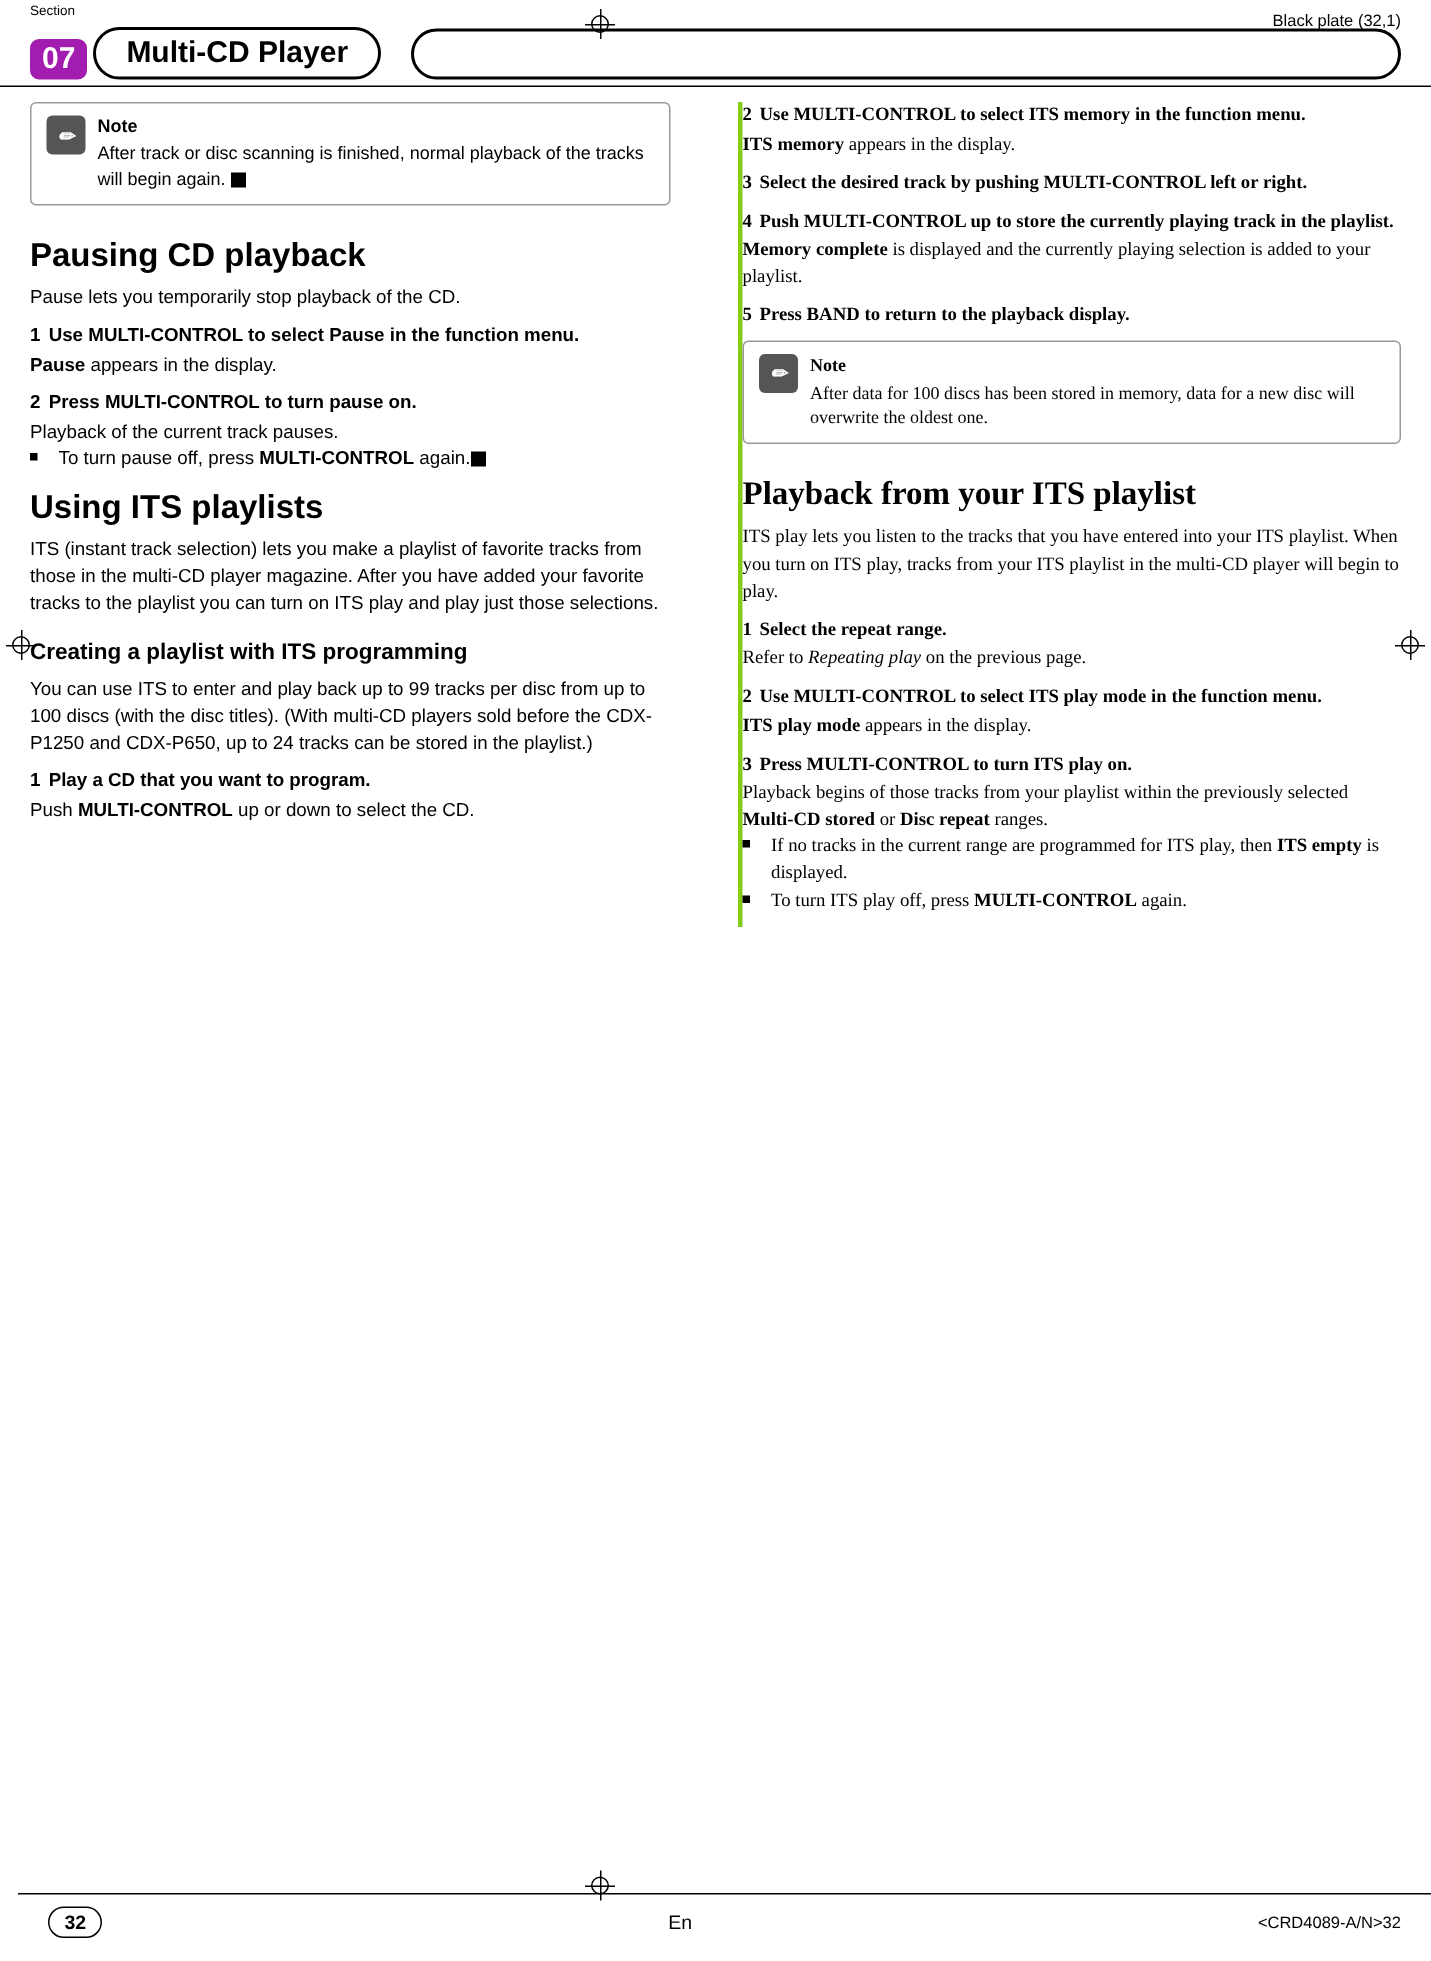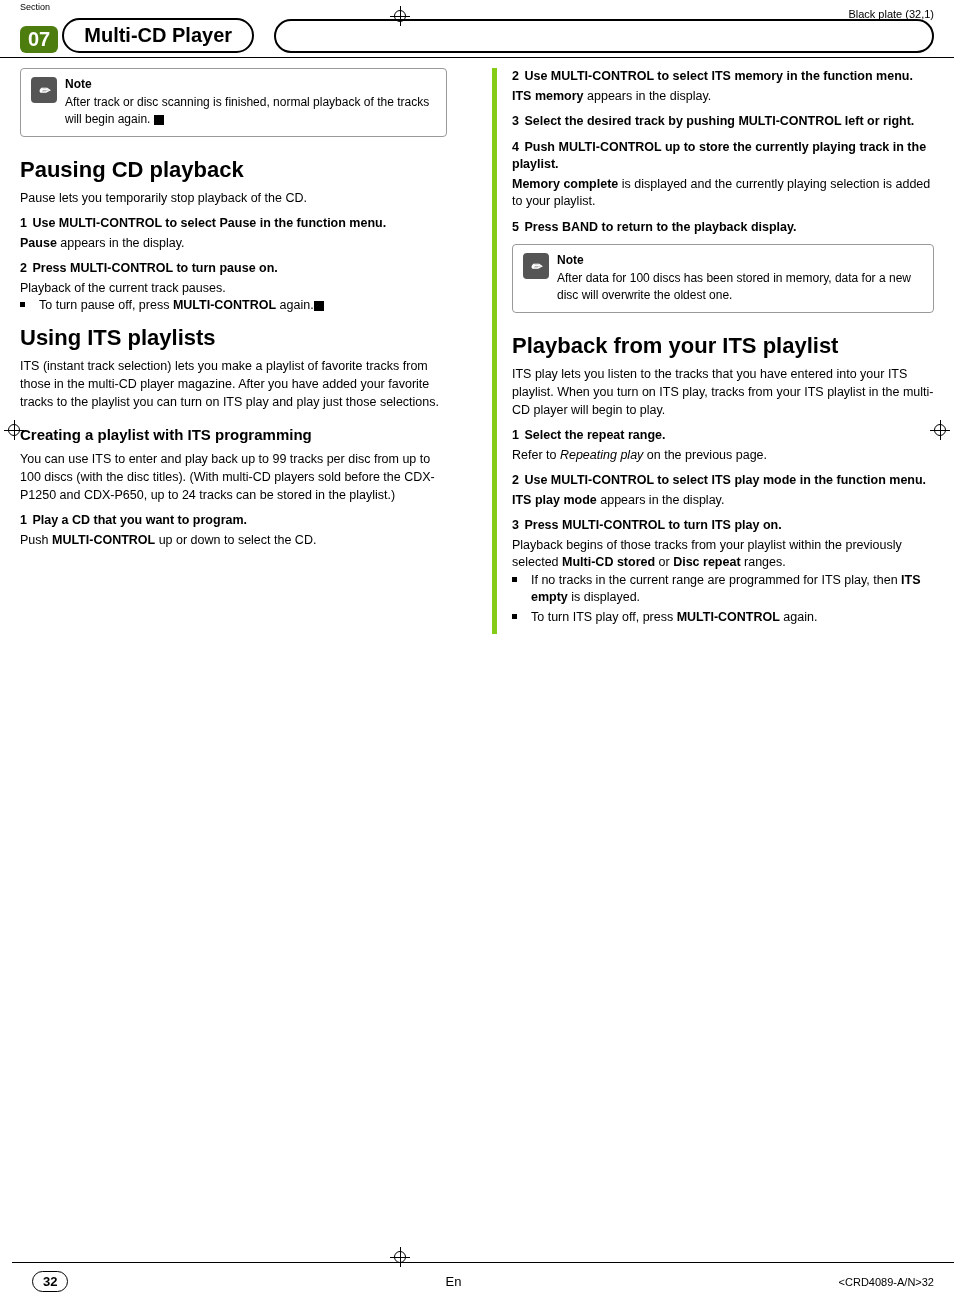--- a/index.html
+++ b/index.html
@@ -23,21 +23,21 @@
       position: relative;
     }
     .section-label {
       font-size: 9px;
       color: #000;
       position: absolute;
       top: 2px;
       left: 20px;
     }
     .section-number {
-      background: #4d7c0f;
+      background: #a21caf;
       color: #fff;
       font-size: 20px;
       font-weight: bold;
       padding: 2px 8px;
       border-radius: 6px;
       margin-top: 10px;
       margin-right: 4px;
     }
     .section-title-box {
       border: 2px solid #000;
@@ -102,21 +102,21 @@
     
     .main-content {
       display: grid;
       grid-template-columns: 1fr 1fr;
       gap: 0;
       padding: 10px 20px;
       column-gap: 30px;
     }
 
     .left-col { padding-right: 15px; }
-    .right-col { padding-left: 15px; border-left: 5px solid #84cc16; }
+    .right-col { border-left: 3px solid #84cc16; font-family: Liberation Serif, serif; }
 
     
     .note-box {
       border: 1px solid #999;
       border-radius: 4px;
       padding: 8px 10px;
       margin-bottom: 20px;
       display: flex;
       align-items: flex-start;
       gap: 8px;

